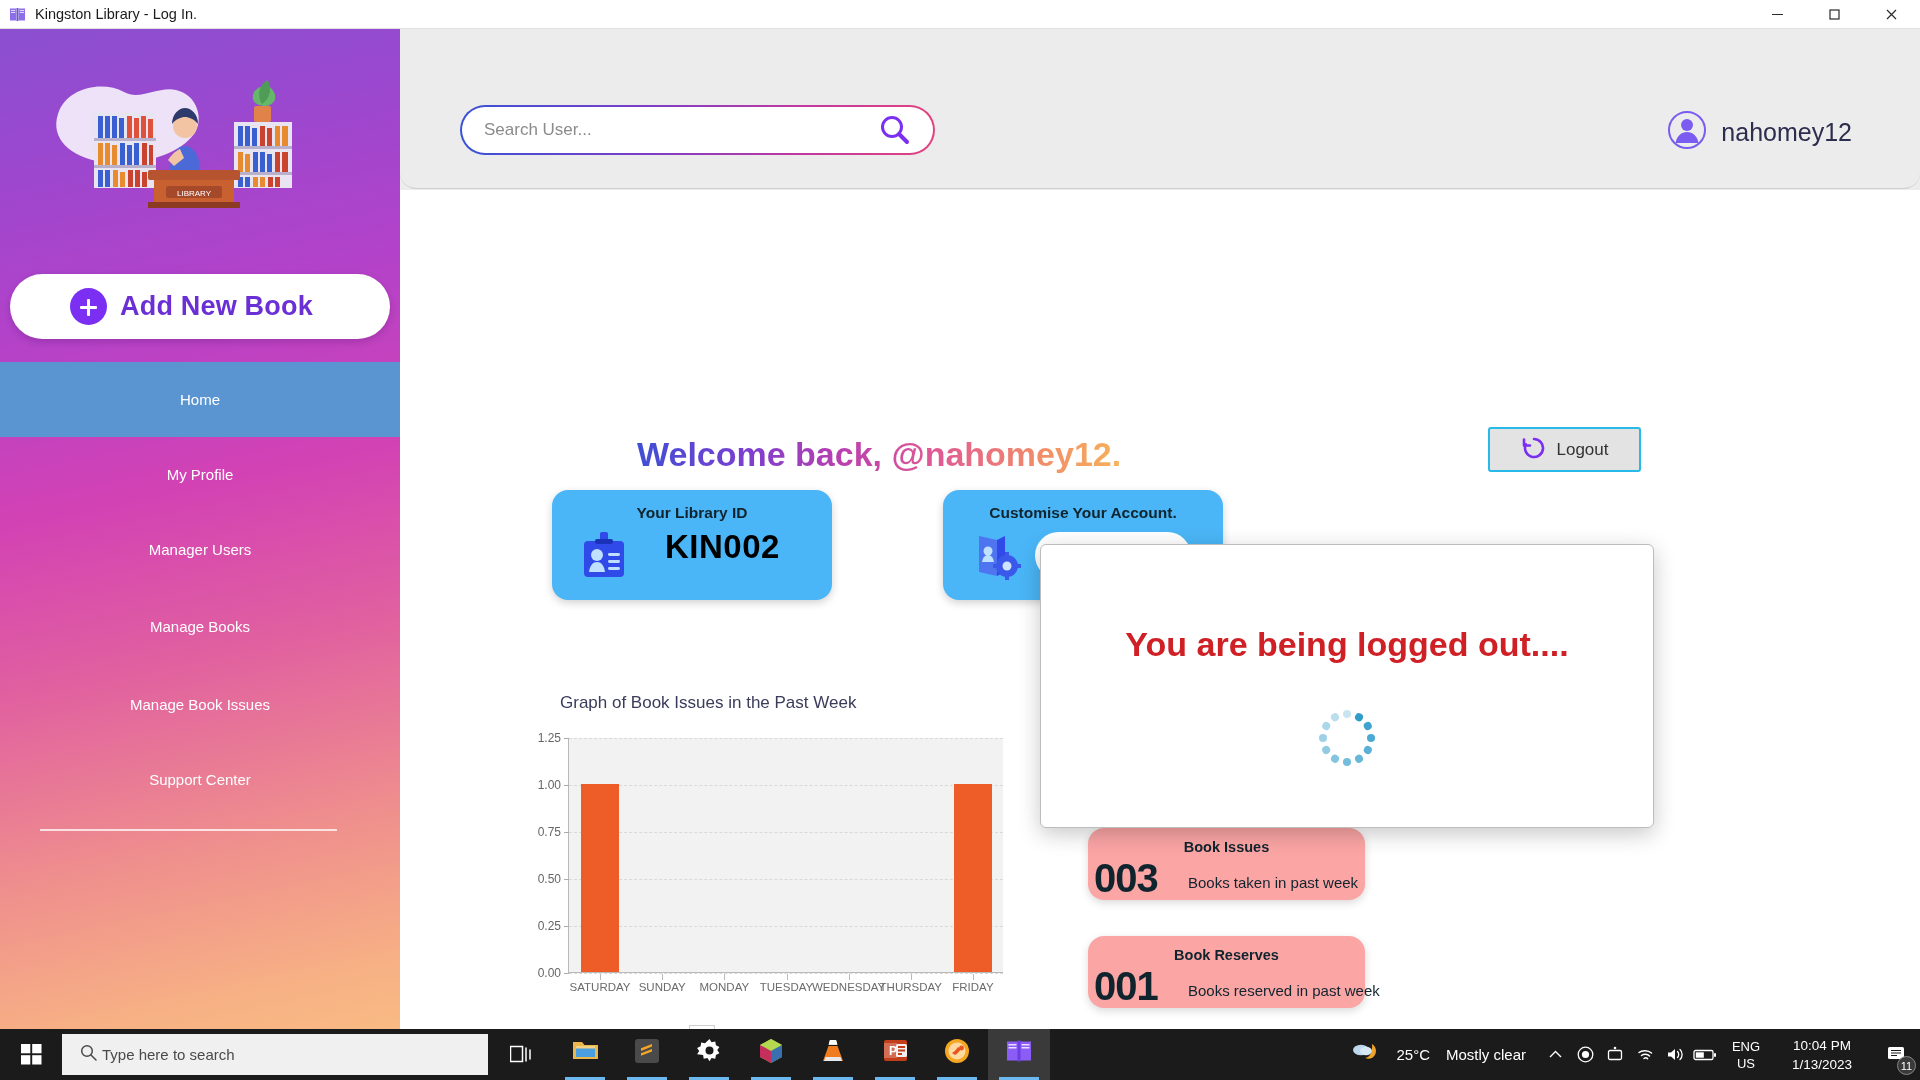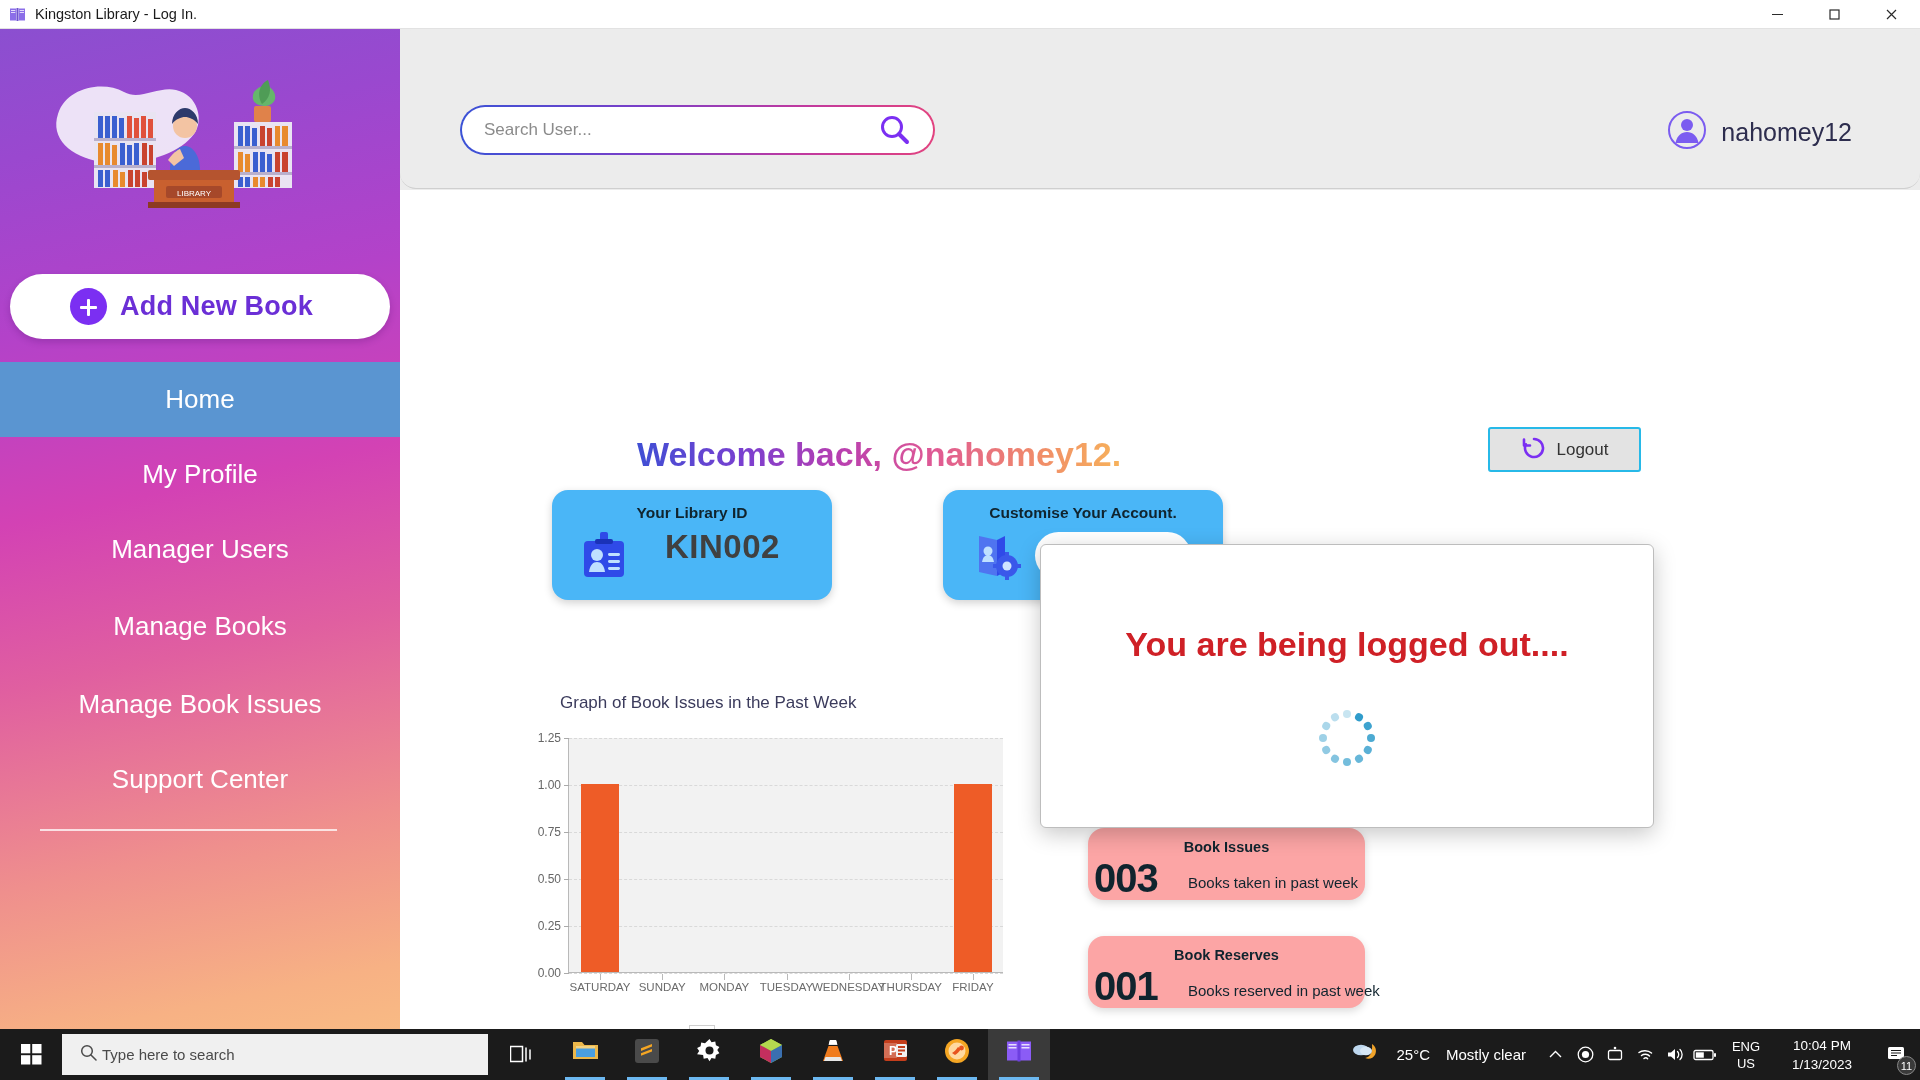--- a/index.html
+++ b/index.html
@@ -63,21 +63,21 @@
   #add-book-btn .plus-circle:before { left: 10px; top: 17.5px; width: 17px; height: 3px; }
   #add-book-btn .plus-circle:after  { left: 17px; top: 10.5px; width: 3px; height: 17px; }
   #add-book-btn .abb-label {
     font-size: 27px; color: #6b2fd6; font-weight: 600; margin-left: 13px;
     letter-spacing: 0.2px;
   }
 
   .nav-item {
     position: absolute; left: 0; width: 400px; height: 75px;
     display: flex; align-items: center; justify-content: center;
-    font-size: 26px; color: #ffffff; cursor: pointer;
+    font-size: 15px; color: #ffffff; cursor: pointer;
   }
   .nav-item.active { background: #5a95d1; }
   #nav-divider {
     position: absolute; left: 40px; top: 800px; width: 297px; height: 2px;
     background: rgba(255,255,255,0.75);
   }
 
   
   #topbar {
     position: absolute; left: 400px; top: 0; width: 1520px; height: 160px;
@@ -135,21 +135,21 @@
     box-shadow: 0 3px 8px rgba(0,0,0,0.18);
   }
   #card-libid { left: 152px; top: 300px; width: 280px; height: 110px; }
   #card-custom { left: 543px; top: 300px; width: 280px; height: 110px; }
   .info-card .card-title {
     position: absolute; top: 14px; left: 0; width: 100%; text-align: center;
     font-size: 15.5px; font-weight: 700; color: #10242e;
   }
   #libid-value {
     position: absolute; left: 113px; top: 38px; font-size: 33px; font-weight: 800;
-    color: #404040; letter-spacing: 0.5px;
+    color: #000000; letter-spacing: 0.5px;
   }
   #customize-btn {
     position: absolute; left: 92px; top: 42px; width: 156px; height: 47px;
     background: #fff; border-radius: 25px; display: flex; align-items: center;
     justify-content: center; font-size: 16px; color: #2b2b2b; cursor: pointer;
   }
   .card-icon { position: absolute; left: 24px; top: 38px; }
 
   
   #chart-title {

